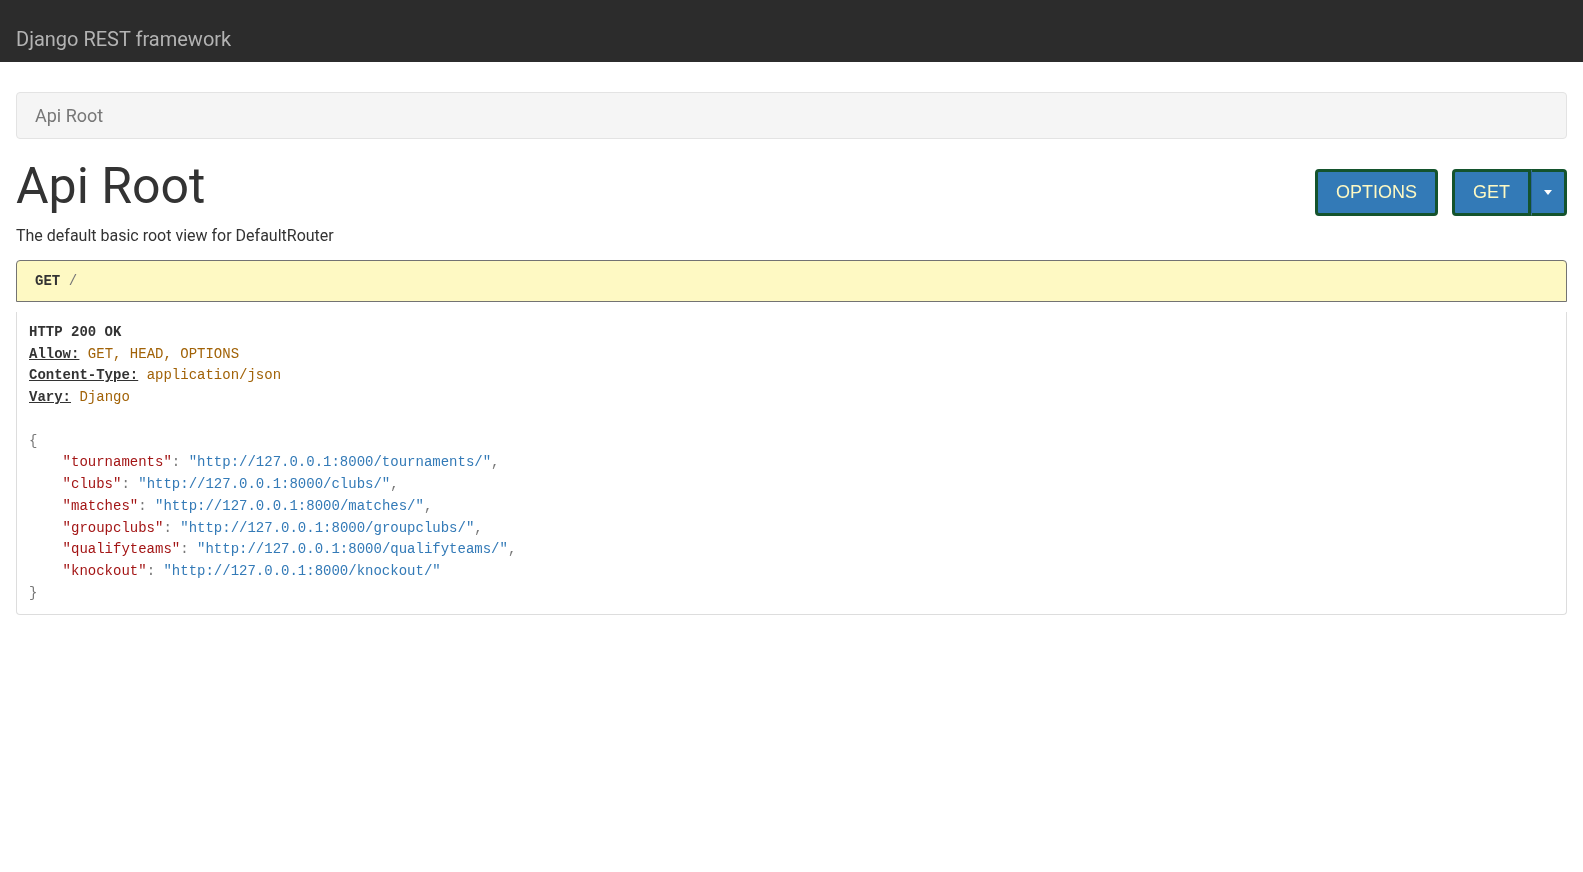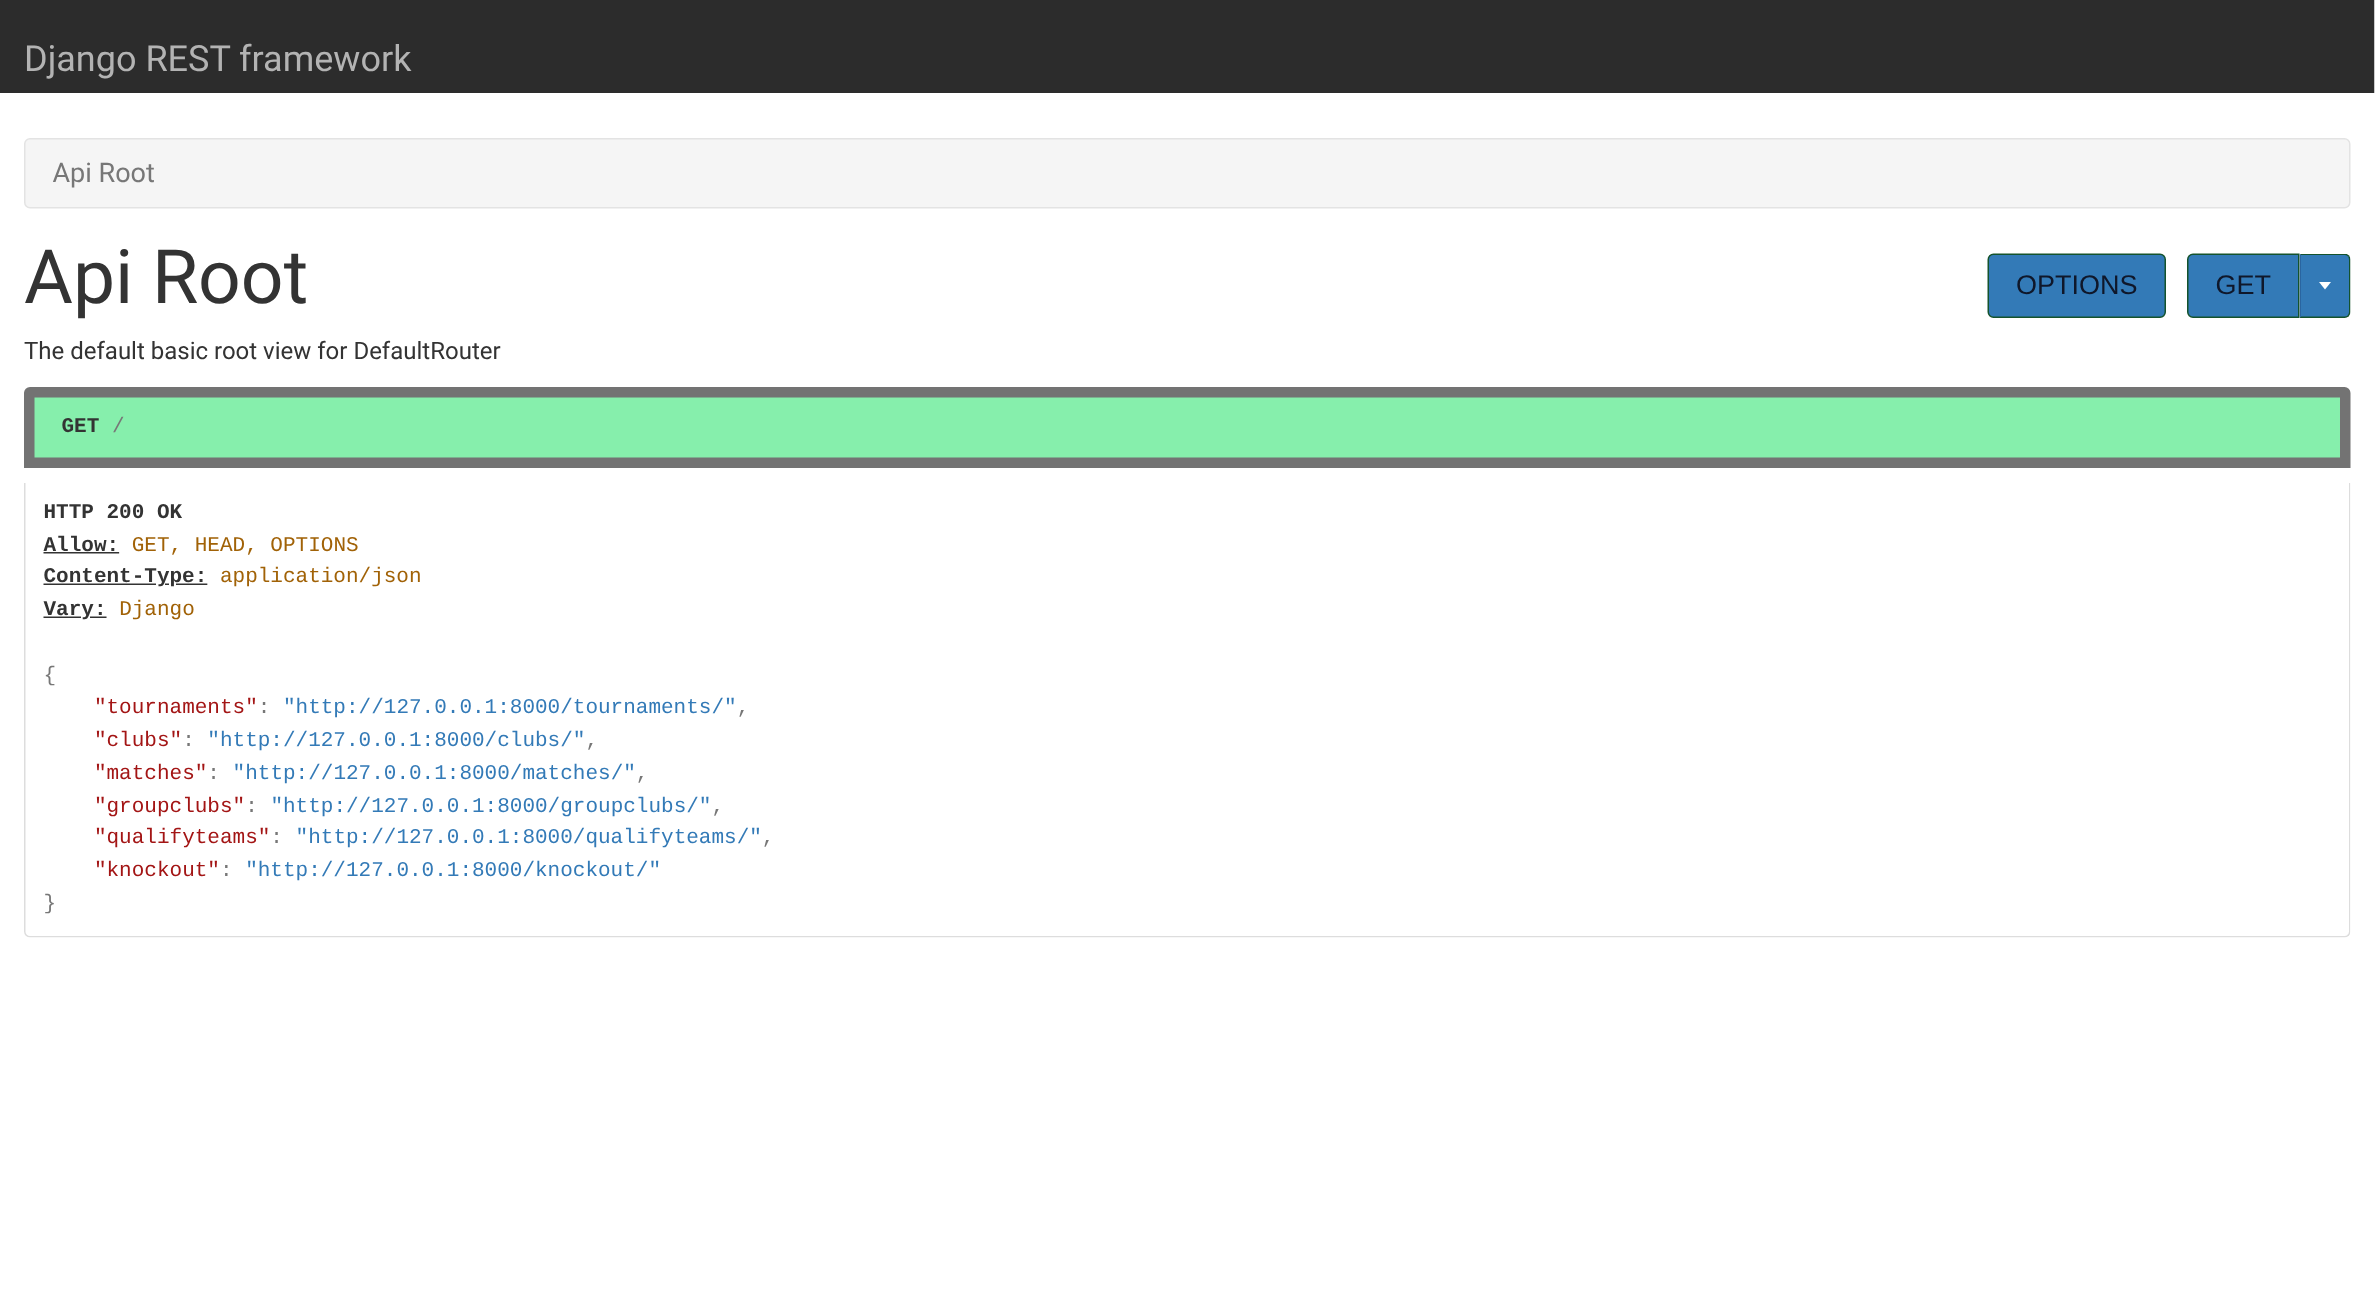--- a/index.html
+++ b/index.html
@@ -15,21 +15,21 @@
     }
     .navbar {
       background: #2c2c2c;
       padding: 15px 16px;
       height: 62px;
       display: flex;
       align-items: center;
     }
     .navbar-brand {
       color: #b3b3b3;
-      font-size: 24px;
+      font-size: 20px;
       font-weight: 400;
       margin-top: 16px;
     }
     .container {
       padding: 12px 16px;
       max-width: 100%;
     }
     .breadcrumb {
       background: #f5f5f5;
       border: 1px solid #e3e3e3;
@@ -54,22 +54,22 @@
       color: #333;
       line-height: 1.1;
     }
     .button-group {
       display: flex;
       gap: 14px;
       margin-top: 10px;
     }
     .btn {
       background: #337ab7;
-      border: 1px solid #14532d;
-      color: #0f172a;
+      border: 3px solid #14532d;
+      color: #fef9c3;
       padding: 10px 18px;
       font-size: 18px;
       border-radius: 4px;
       cursor: pointer;
       font-weight: 400;
     }
     .btn-group-combined {
       display: flex;
     }
     .btn-group-combined .btn:first-child {
@@ -91,22 +91,22 @@
       border-left: 4px solid transparent;
       border-right: 4px solid transparent;
       border-top: 5px solid #fff;
     }
     .description {
       font-size: 16px;
       color: #333;
       margin-bottom: 15px;
     }
     .request-info {
-      background: #86efac;
-      border: 7px solid #737373;
+      background: #fef9c3;
+      border: 1px solid #737373;
       border-radius: 4px 4px 0 0;
       padding: 12px 18px;
       font-family: "Menlo", "Monaco", "Consolas", "Courier New", monospace;
       font-size: 14px;
     }
     .request-info .method {
       font-weight: bold;
       color: #333;
     }
     .request-info .path {

